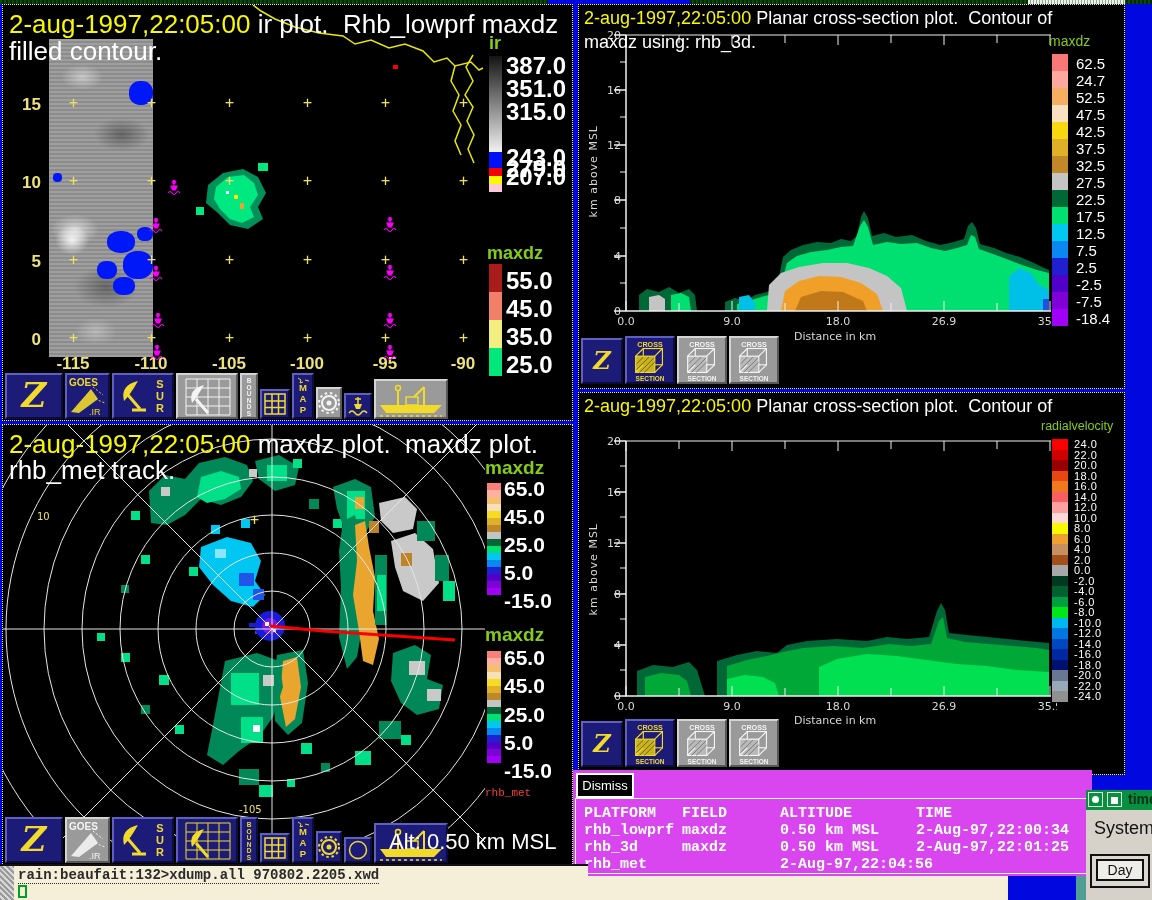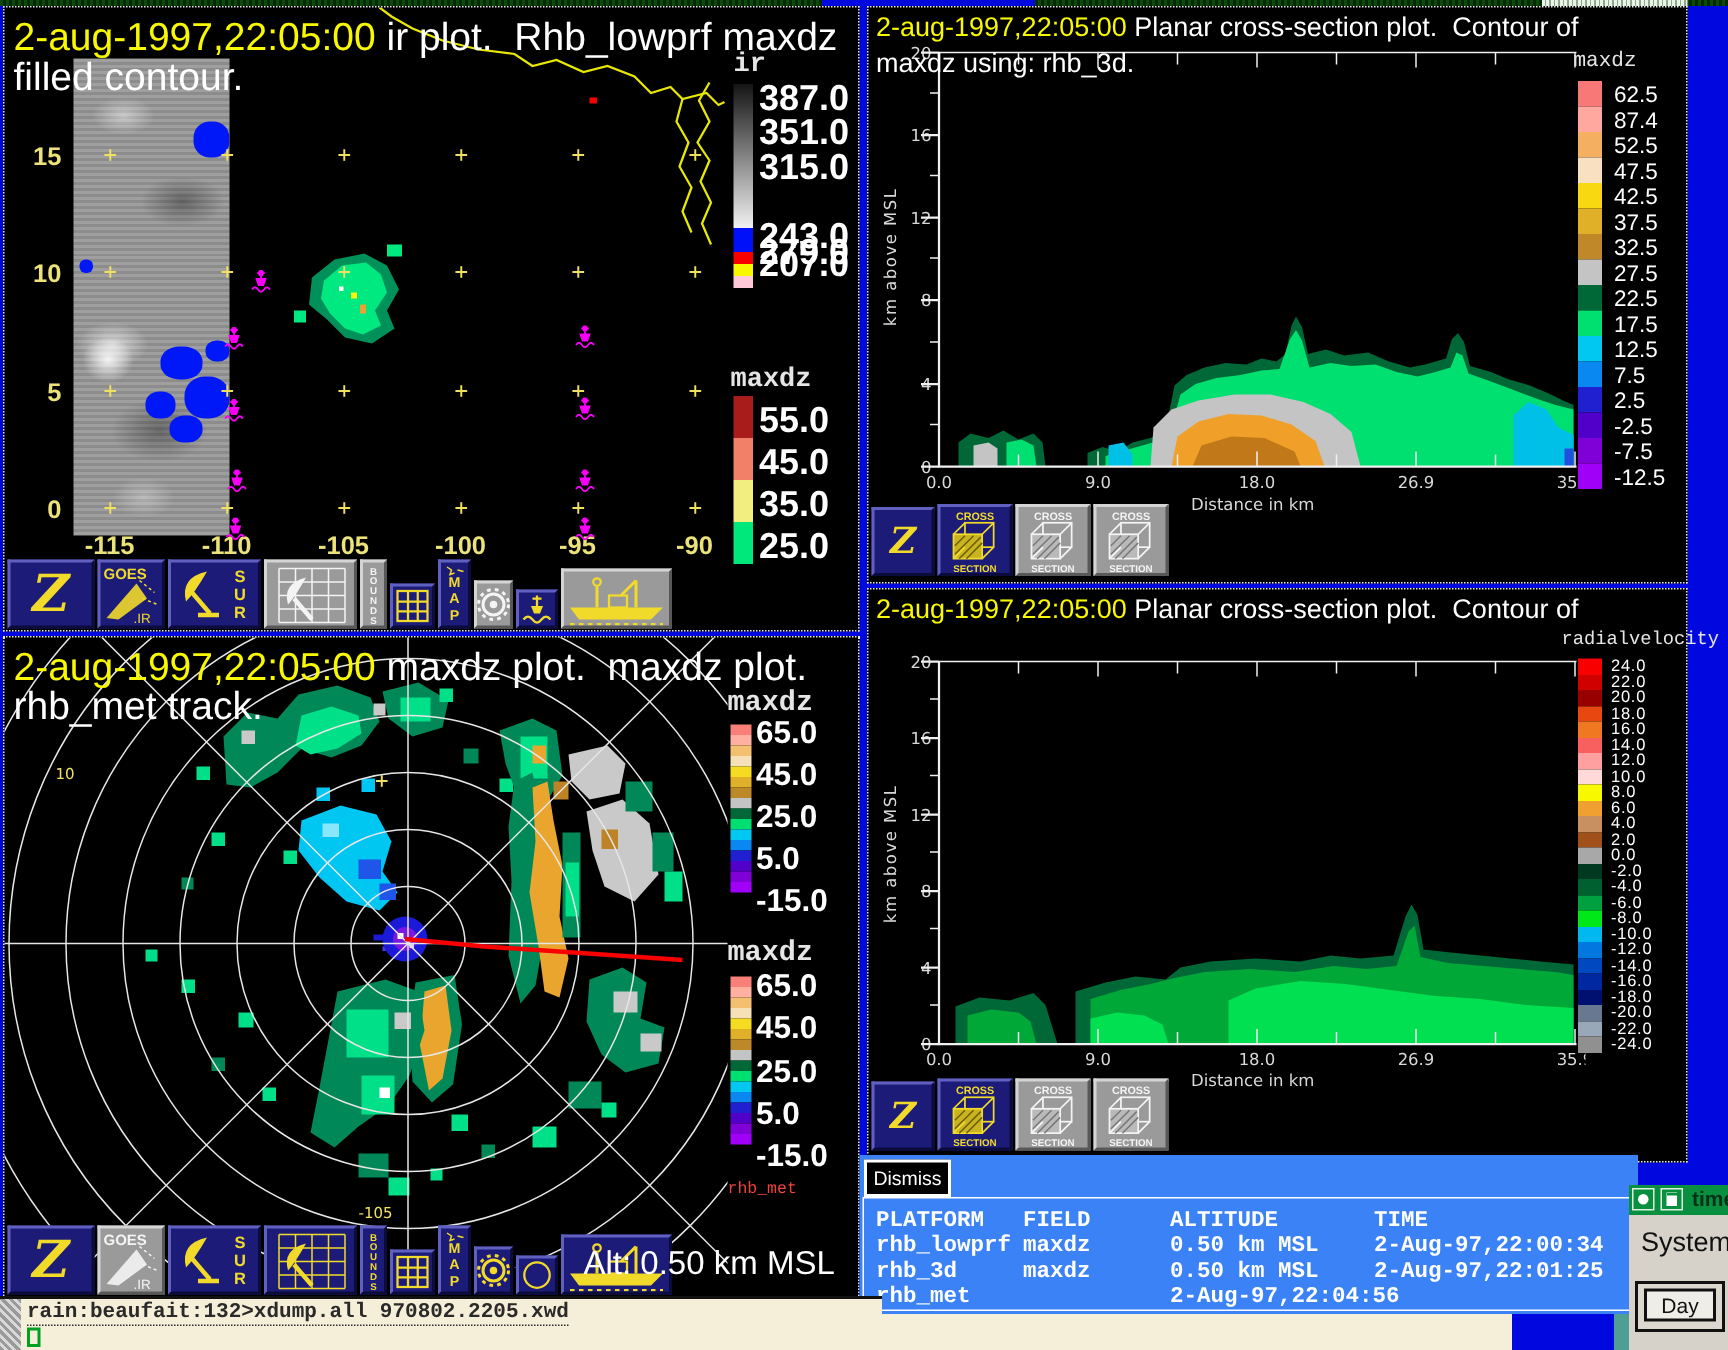--- a/index.html
+++ b/index.html
@@ -15,21 +15,21 @@
   .yt-tl{left:10px;width:28px;text-align:right;}
   .xt{transform:translateX(-50%);}
   .xtclip{position:absolute;left:0;top:0;width:478px;height:100%;overflow:hidden;pointer-events:none;}
   .axlab{position:absolute;color:#d8d8d8;font-size:11px;font-family:"DejaVu Sans",sans-serif;}
   .vlab{position:absolute;color:#d8d8d8;font-size:11px;font-family:"DejaVu Sans",sans-serif;
         writing-mode:vertical-rl;transform:rotate(180deg);letter-spacing:1px;}
   .cbar{position:absolute;z-index:5;}
   .cbar .bar{position:absolute;left:0;top:0;}
   .cbar .seg{width:100%;}
   .cbar .lbl{position:absolute;color:#fff;white-space:nowrap;}
-  .cbtitle{position:absolute;color:#e5e5e5;z-index:5;font-family:Liberation Mono, monospace;}
+  .cbtitle{position:absolute;color:#84cc16;z-index:5;}
   #cb-ir .bar,#cb-tlmax .bar{width:13px;}
   #cb-ir .lbl,#cb-tlmax .lbl{font-weight:bold;font-size:24px;left:17px;}
   #cb-bl1 .bar,#cb-bl2 .bar{width:14px;}
   #cb-bl1 .lbl,#cb-bl2 .lbl{font-weight:bold;font-size:21px;left:17px;}
   #cb-xs1 .bar{width:16px;}
   #cb-xs1 .lbl{font-size:15px;left:24px;}
   #cb-xs2 .bar{width:16px;}
   #cb-xs2 .lbl{font-size:11px;left:22px;letter-spacing:0.5px;}
   .toolbar{position:absolute;display:flex;align-items:flex-end;gap:2px;z-index:8;}
   .tb{position:relative;border-style:solid;border-width:2px;box-sizing:border-box;flex:none;}
@@ -375,35 +375,35 @@
         <div class="seg" style="background: rgb(0, 104, 55); height: 17px;"></div>
         <div class="seg" style="background: rgb(0, 224, 112); height: 17px;"></div>
         <div class="seg" style="background: rgb(0, 200, 240); height: 17px;"></div>
         <div class="seg" style="background: rgb(8, 136, 240); height: 17px;"></div>
         <div class="seg" style="background: rgb(32, 32, 208); height: 17px;"></div>
         <div class="seg" style="background: rgb(80, 0, 200); height: 17px;"></div>
         <div class="seg" style="background: rgb(128, 0, 216); height: 17px;"></div>
         <div class="seg" style="background: rgb(160, 0, 248); height: 17px;"></div>
       </div>
       <span class="lbl" style="top: 1px;">62.5</span>
-      <span class="lbl" style="top: 18px;">87.4</span>
+      <span class="lbl" style="top: 18px;">24.7</span>
       <span class="lbl" style="top: 35px;">52.5</span>
       <span class="lbl" style="top: 52px;">47.5</span>
       <span class="lbl" style="top: 69px;">42.5</span>
       <span class="lbl" style="top: 86px;">37.5</span>
       <span class="lbl" style="top: 103px;">32.5</span>
       <span class="lbl" style="top: 120px;">27.5</span>
       <span class="lbl" style="top: 137px;">22.5</span>
       <span class="lbl" style="top: 154px;">17.5</span>
       <span class="lbl" style="top: 171px;">12.5</span>
       <span class="lbl" style="top: 188px;">7.5</span>
       <span class="lbl" style="top: 205px;">2.5</span>
       <span class="lbl" style="top: 222px;">-2.5</span>
       <span class="lbl" style="top: 239px;">-7.5</span>
-      <span class="lbl" style="top: 256px;">-12.5</span>
+      <span class="lbl" style="top: 256px;">-18.4</span>
     </div>
 
   <div class="toolbar" style="left:2px;top:331px;height:48px;">
       <div class="tb navy" style="width: 42px; height: 46px;">
         <svg viewBox="0 0 54 42">
           <text x="27" y="32" text-anchor="middle" font-family="DejaVu Serif,serif" font-style="italic" font-weight="bold" font-size="34" fill="#f2da2a">Z</text>
         </svg>
       </div>
       <div class="tb selected" style="width: 50px; height: 48px;">
         <svg viewBox="0 0 46 46">
@@ -800,21 +800,21 @@
           <rect x="16" y="11" width="20" height="17" stroke="#f4f4f4" stroke-width="1.2" fill="none"></rect>
           <rect x="8" y="19" width="20" height="17" stroke="#f4f4f4" stroke-width="1.2" fill="#b9b9b9"></rect>
           <path d="M9,33 L22,20 M12,36 L27,21 M17,36 L28,25 M9,27 L16,20" stroke="#777777" stroke-width="1"></path>
           <path d="M16,11 L8,19 M36,11 L28,19 M36,28 L28,36 M16,28 L8,36" stroke="#f4f4f4" stroke-width="1.2"></path>
           <text x="23" y="45" text-anchor="middle" font-size="6.8" font-weight="bold" fill="#f4f4f4" font-family="Liberation Sans,sans-serif">SECTION</text>
         </svg>
       </div>
     </div>
 </div>
 
-<div style="position:absolute;left:573px;top:770px;width:519px;height:106px;background:#3b82f6;z-index:12;">
+<div style="position:absolute;left:573px;top:770px;width:519px;height:106px;background:#d946ef;z-index:12;">
   <div class="winbtn" style="left:3px;top:3px;width:54px;height:21px;line-height:21px;">Dismiss</div>
   <div style="position:absolute;left:2px;top:28px;width:514px;height:74px;border:1px solid #fff;">
       <span style="position: absolute; left: 8px; top: 6px; color: rgb(255, 255, 255); font: bold 15px &quot;Liberation Mono&quot;, monospace; white-space: pre;">PLATFORM</span>
       <span style="position: absolute; left: 106px; top: 6px; color: rgb(255, 255, 255); font: bold 15px &quot;Liberation Mono&quot;, monospace; white-space: pre;">FIELD</span>
       <span style="position: absolute; left: 204px; top: 6px; color: rgb(255, 255, 255); font: bold 15px &quot;Liberation Mono&quot;, monospace; white-space: pre;">ALTITUDE</span>
       <span style="position: absolute; left: 340px; top: 6px; color: rgb(255, 255, 255); font: bold 15px &quot;Liberation Mono&quot;, monospace; white-space: pre;">TIME</span>
       <span style="position: absolute; left: 8px; top: 23px; color: rgb(255, 255, 255); font: bold 15px &quot;Liberation Mono&quot;, monospace; white-space: pre;">rhb_lowprf</span>
       <span style="position: absolute; left: 106px; top: 23px; color: rgb(255, 255, 255); font: bold 15px &quot;Liberation Mono&quot;, monospace; white-space: pre;">maxdz</span>
       <span style="position: absolute; left: 204px; top: 23px; color: rgb(255, 255, 255); font: bold 15px &quot;Liberation Mono&quot;, monospace; white-space: pre;">0.50 km MSL</span>
       <span style="position: absolute; left: 340px; top: 23px; color: rgb(255, 255, 255); font: bold 15px &quot;Liberation Mono&quot;, monospace; white-space: pre;">2-Aug-97,22:00:34</span>

